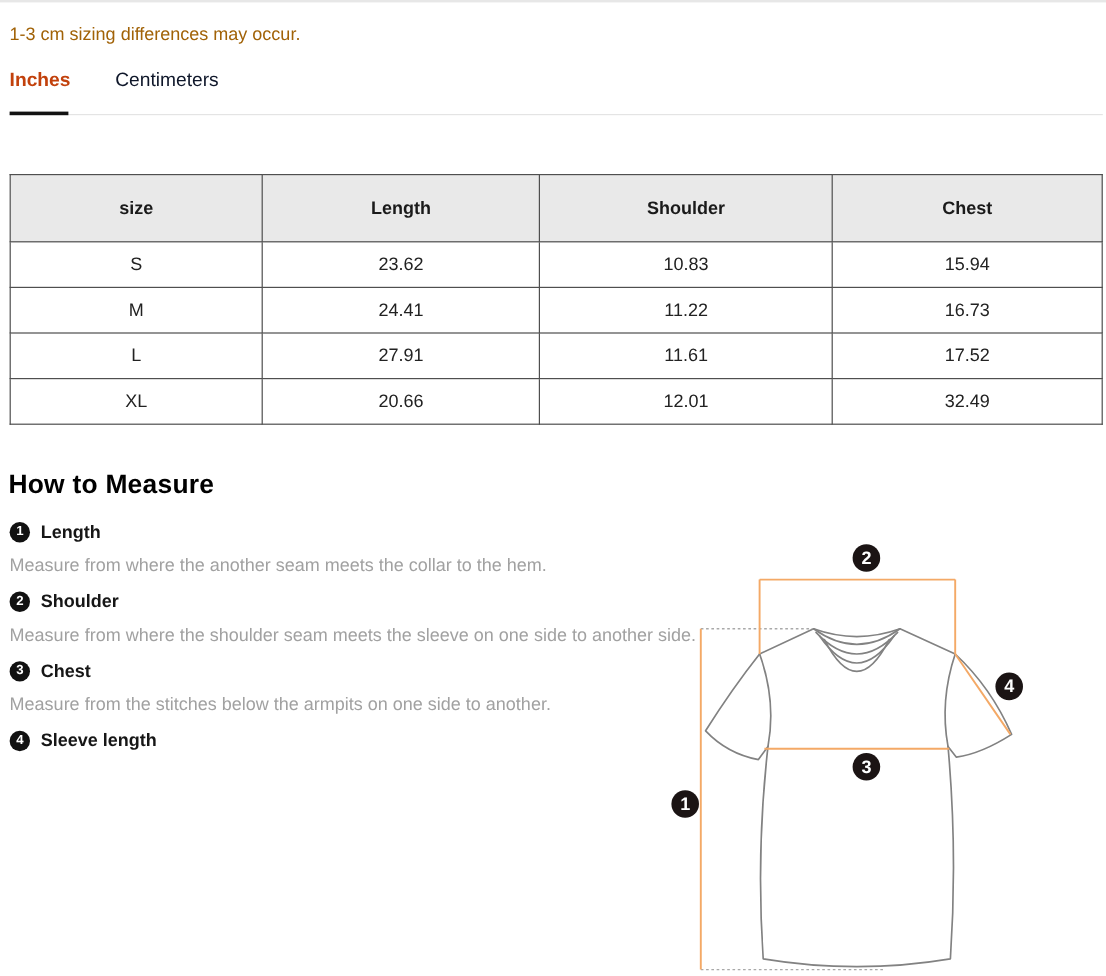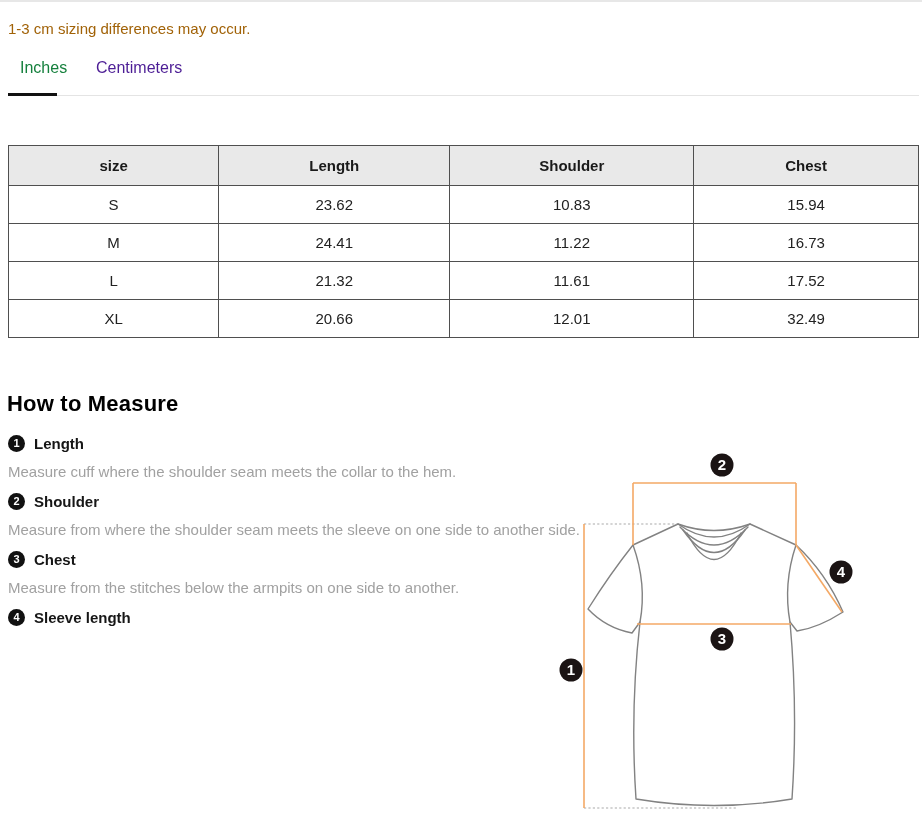--- a/index.html
+++ b/index.html
@@ -5,28 +5,28 @@
   * { margin:0; padding:0; box-sizing:border-box; }
   html,body { background:#fff; }
   body { font-family:"Liberation Sans", sans-serif; color:#1c1c1c; }
   .screen { position:relative; width:922px; height:813px; background:#fff; overflow:hidden; }
 
   .top-divider { position:absolute; left:0; top:0; width:922px; height:2px; background:#e7e7e7; }
 
   .notice { position:absolute; left:8px; top:20px; font-size:15px; color:#a16207; }
 
   .tab { position:absolute; top:59px; font-size:16px; cursor:pointer; }
-  .tab-active { left:20px; color:#15803d; font-weight:400; }
-  .tab-inactive { left:96px; color:#4c1d95; }
+  .tab-active { left:8px; color:#c2410c; font-weight:700; }
+  .tab-inactive { left:96px; color:#0f172a; }
   .tabs-underline { position:absolute; left:8px; top:95px; width:911px; height:1px; background:#e4e4e4; }
   .tabs-underline-active { position:absolute; left:8px; top:93px; width:49px; height:3px; background:#121212; }
 
   .size-table { position:absolute; left:8px; top:145px; width:911px; border-collapse:collapse; font-size:15px; color:#222; }
   .size-table th, .size-table td { border:1px solid #4f4f4f; text-align:center; vertical-align:middle; }
-  .size-table th { height:40px; background:#e9e9e9; font-weight:700; color:#1a1a1a;margin-top:28px; }
+  .size-table th { height:56px; background:#e9e9e9; font-weight:700; color:#1a1a1a;margin-top:28px; }
   .size-table td { height:38px; background:#fff; font-weight:400; }
 
   .htm-title { position:absolute; left:7px; top:391px; font-size:22px; font-weight:700; color:#000000; letter-spacing:0.2px; }
 
   .mi-label-row { position:absolute; left:8px; display:flex; align-items:center; gap:9px; height:20px; }
   .mi-badge { width:17px; height:17px; border-radius:50%; background:#111; color:#fff; font-size:11px; font-weight:700;
               display:flex; align-items:center; justify-content:center; flex:0 0 17px; }
   .mi-label { font-size:15px; font-weight:700; color:#161616; }
   .mi-desc { position:absolute; left:8px; font-size:15px; color:#a1a1a1; white-space:nowrap; }
 
@@ -75,40 +75,40 @@
         <td>15.94</td>
       </tr>
       <tr>
         <td>M</td>
         <td>24.41</td>
         <td>11.22</td>
         <td>16.73</td>
       </tr>
       <tr>
         <td>L</td>
-        <td>21.32</td>
+        <td>27.91</td>
         <td>11.61</td>
         <td>17.52</td>
       </tr>
       <tr>
         <td>XL</td>
         <td>20.66</td>
         <td>12.01</td>
         <td>32.49</td>
       </tr>
     </tbody>
   </table>
 
   <div class="htm-title">How to Measure</div>
 
   <div class="mi-label-row" style="top:433px">
     <span class="mi-badge">1</span>
     <span class="mi-label">Length</span>
   </div>
-  <div class="mi-desc" style="top:463px">Measure cuff where the shoulder seam meets the collar to the hem.</div>
+  <div class="mi-desc" style="top:463px">Measure from where the another seam meets the collar to the hem.</div>
 
   <div class="mi-label-row" style="top:491px">
     <span class="mi-badge">2</span>
     <span class="mi-label">Shoulder</span>
   </div>
   <div class="mi-desc" style="top:521px">Measure from where the shoulder seam meets the sleeve on one side to another side.</div>
 
   <div class="mi-label-row" style="top:549px">
     <span class="mi-badge">3</span>
     <span class="mi-label">Chest</span>

